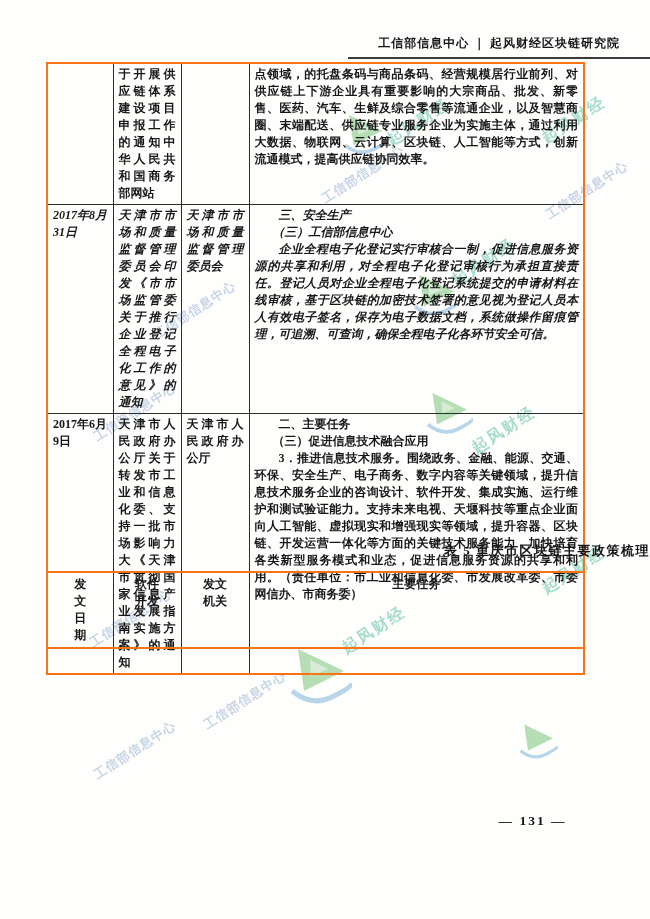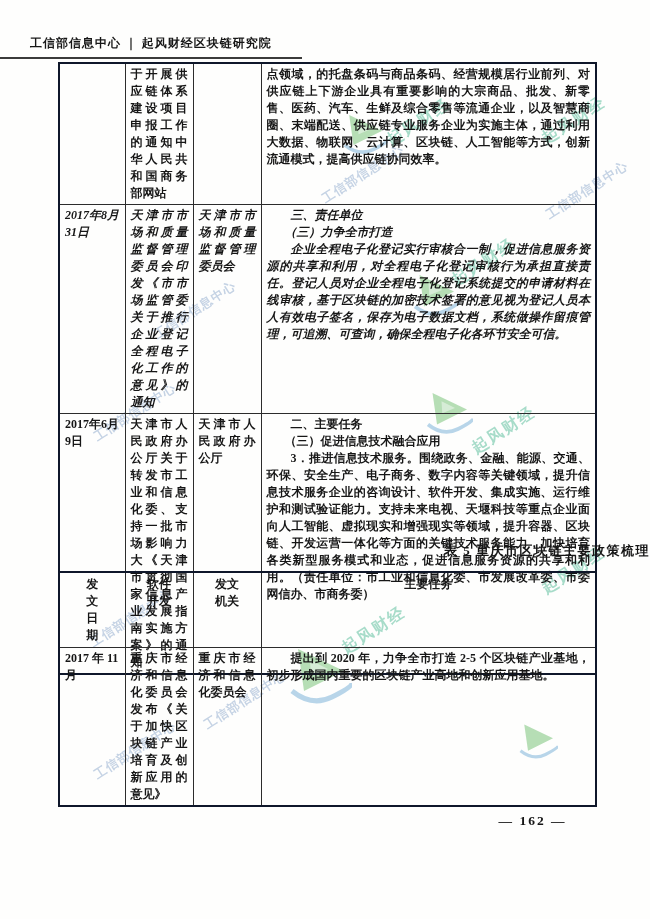--- a/index.html
+++ b/index.html
@@ -3,30 +3,30 @@
 <meta charset="utf-8">
 <style>
   html,body { margin:0; padding:0; background:#e8e8e8; }
   .page {
     position:relative; width:650px; height:919px; margin:0 auto;
     background:#fefefd; overflow:hidden;
     font-family:"Liberation Serif","DejaVu Serif",serif;
     color:#161616;
   }
   
-  .hdr { position:absolute; top:33px; left:0; right:0; text-align:left; }
+  .hdr { position:absolute; top:33px; left:0; right:0; text-align:right; }
   .hdr-inner {
     display:inline-block; font-size:12px; font-weight:700; letter-spacing:1px;
     border-bottom:2px solid #3b3b3b; padding:0 30px 5px 30px;
   }
   
   table.policy {
-    position:absolute; left:58px; width:537px;
+    position:absolute; left:46px; width:537px;
     border-collapse:collapse; table-layout:fixed;
-    border:2px solid #0f172a;
+    border:2px solid #f97316;
   }
   #table1 { top:62px; }
   #table2 { top:571px; }
   .policy td, .policy th {
     border:1px solid #2c2c2c; vertical-align:top;
     padding:2px 5px; font-size:12px; line-height:17px; font-weight:600;
     overflow:hidden;
   }
   .policy th { text-align:center; font-weight:700; padding:3px 21px; height:16px; }
   .c-date { }
@@ -131,22 +131,22 @@
       <td class="c-agency"></td>
       <td class="c-content">
         <p class="ind-cont">点领域，的托盘条码与商品条码、经营规模居行业前列、对供应链上下游企业具有重要影响的大宗商品、批发、新零售、医药、汽车、生鲜及综合零售等流通企业，以及智慧商圈、末端配送、供应链专业服务企业为实施主体，通过利用大数据、物联网、云计算、区块链、人工智能等方式，创新流通模式，提高供应链协同效率。</p>
       </td>
     </tr>
     <tr class="r2">
       <td class="c-date">2017年8月31日</td>
       <td class="c-name">天津市市场和质量监督管理委员会印发《市市场监管委关于推行企业登记全程电子化工作的意见》的通知</td>
       <td class="c-agency">天津市市场和质量监督管理委员会</td>
       <td class="c-content">
-        <p class="ind-h1">三、责任单位</p>
-        <p class="ind-h2">（三）力争全市打造</p>
+        <p class="ind-h1">三、安全生产</p>
+        <p class="ind-h2">（三）工信部信息中心</p>
         <p class="ind-body">企业全程电子化登记实行审核合一制，促进信息服务资源的共享和利用，对全程电子化登记审核行为承担直接责任。登记人员对企业全程电子化登记系统提交的申请材料在线审核，基于区块链的加密技术签署的意见视为登记人员本人有效电子签名，保存为电子数据文档，系统做操作留痕管理，可追溯、可查询，确保全程电子化各环节安全可信。</p>
       </td>
     </tr>
     <tr class="r3">
       <td class="c-date">2017年6月9日</td>
       <td class="c-name">天津市人民政府办公厅关于转发市工业和信息化委、支持一批市场影响力大《天津市贯彻国家信息产业发展指南实施方案》的通知</td>
       <td class="c-agency">天津市人民政府办公厅</td>
       <td class="c-content">
         <p class="ind-h1">二、主要任务</p>
         <p class="ind-h2">（三）促进信息技术融合应用</p>
@@ -165,26 +165,18 @@
         <col style="width:68px">
         <col style="width:335px">
       </colgroup>
     <tbody>
         <tr>
       <th>发文日期</th>
       <th>软件开发</th>
       <th>发文机关</th>
       <th>主要任务</th>
     </tr>
-    <tr class="r1">
-      <td class="c-date">2017 年 11 月</td>
-      <td class="c-name">重庆市经济和信息化委员会发布《关于加快区块链产业培育及创新应用的意见》</td>
-      <td class="c-agency">重庆市经济和信息化委员会</td>
-      <td class="c-content">
-        <p class="ind-body">提出到 2020 年，力争全市打造 2-5 个区块链产业基地，初步形成国内重要的区块链产业高地和创新应用基地。</p>
-      </td>
-    </tr>
   </tbody>
     </table>
 
-  <div class="footer">— 162 —</div>
+  <div class="footer">— 131 —</div>
 
 </div>
 
 </body></html>

